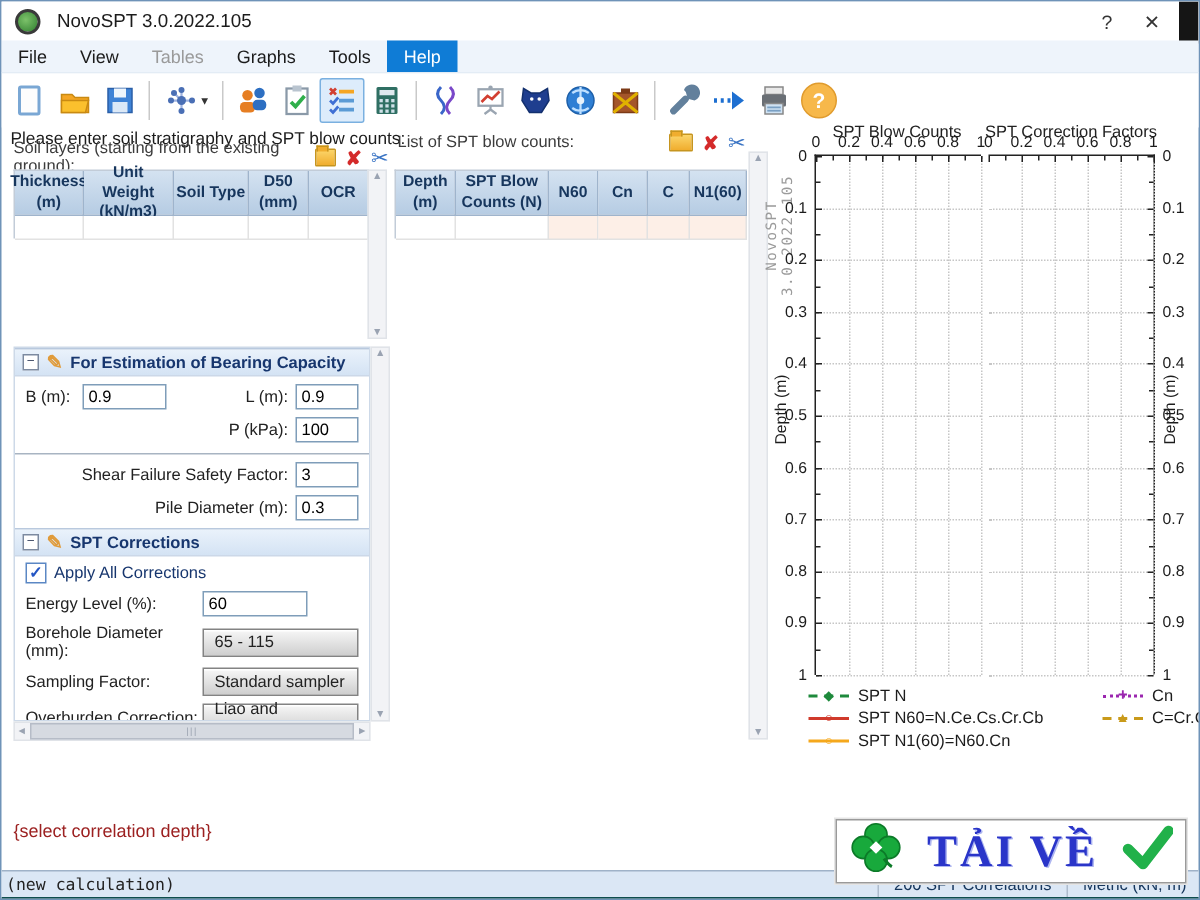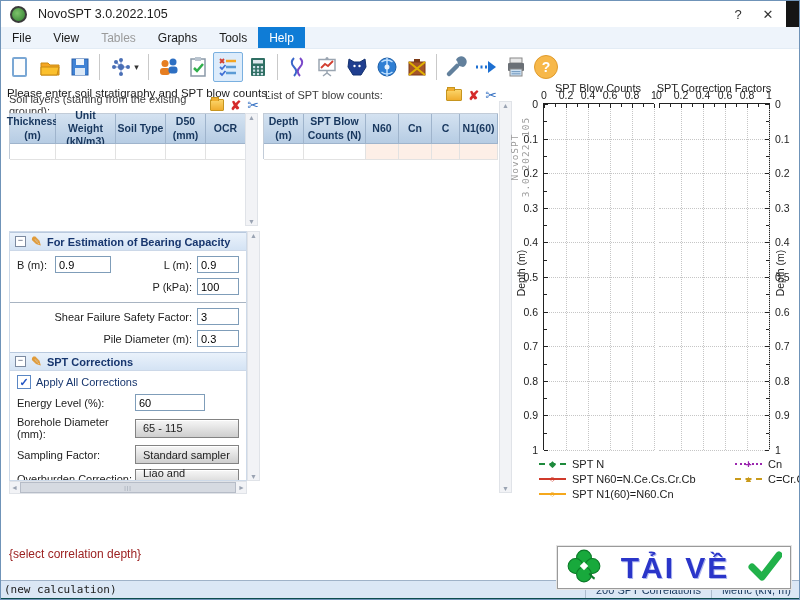--- a/index.html
+++ b/index.html
@@ -94,21 +94,21 @@
   .legend{position:absolute;left:538px;top:455px;display:grid;grid-auto-flow:column;
      grid-template-rows:repeat(3,15px);grid-template-columns:196px auto;font-size:11px;color:#1c1c1c;}
   .legend-item{display:flex;align-items:center;gap:6px;}
   .swatch{width:27px;height:0;border-top:2px solid #000;position:relative;flex:none;}
   .marker{position:absolute;left:50%;top:-1px;transform:translate(-50%,-50%);font-size:9px;line-height:1;}
   
   .message{position:absolute;left:8px;top:546px;font-size:12px;color:#9c2121;}
   .banner{position:absolute;left:556px;top:545px;width:234px;height:43px;background:#fff;
      border:1px solid #9a9a9a;box-shadow:0 0 0 1px #e5e5e5;display:flex;align-items:center;
      justify-content:space-between;padding:0 8px;box-sizing:border-box;z-index:5;}
-  .banner-text{font-family:Liberation Sans, sans-serif;font-weight:bold;font-size:30px;letter-spacing:2px;
+  .banner-text{font-family:Liberation Serif, serif;font-weight:bold;font-size:30px;letter-spacing:2px;
      color:#2a35c9;text-shadow:1px 1px 0 #aeb6f0;}
   .statusbar{position:absolute;left:0;top:579px;width:800px;height:18px;background:#dbe7f5;
      border-top:1px solid #9fb2c8;display:flex;align-items:center;font-size:11px;color:#16365c;box-sizing:border-box;}
   .status-left{font-family:"DejaVu Sans Mono",monospace;font-size:11px;margin-left:3px;color:#222;}
   .status-right{margin-left:auto;display:flex;align-items:center;height:100%;}
   .status-cell{padding:0 10px;border-left:1px solid #aebccd;height:100%;display:flex;align-items:center;}
   .status-cell.bold{font-weight:normal;}
   .bottomstrip{position:absolute;left:0;top:597px;width:800px;height:3px;background:#0e4d4e;}
 </style>
 </head>

